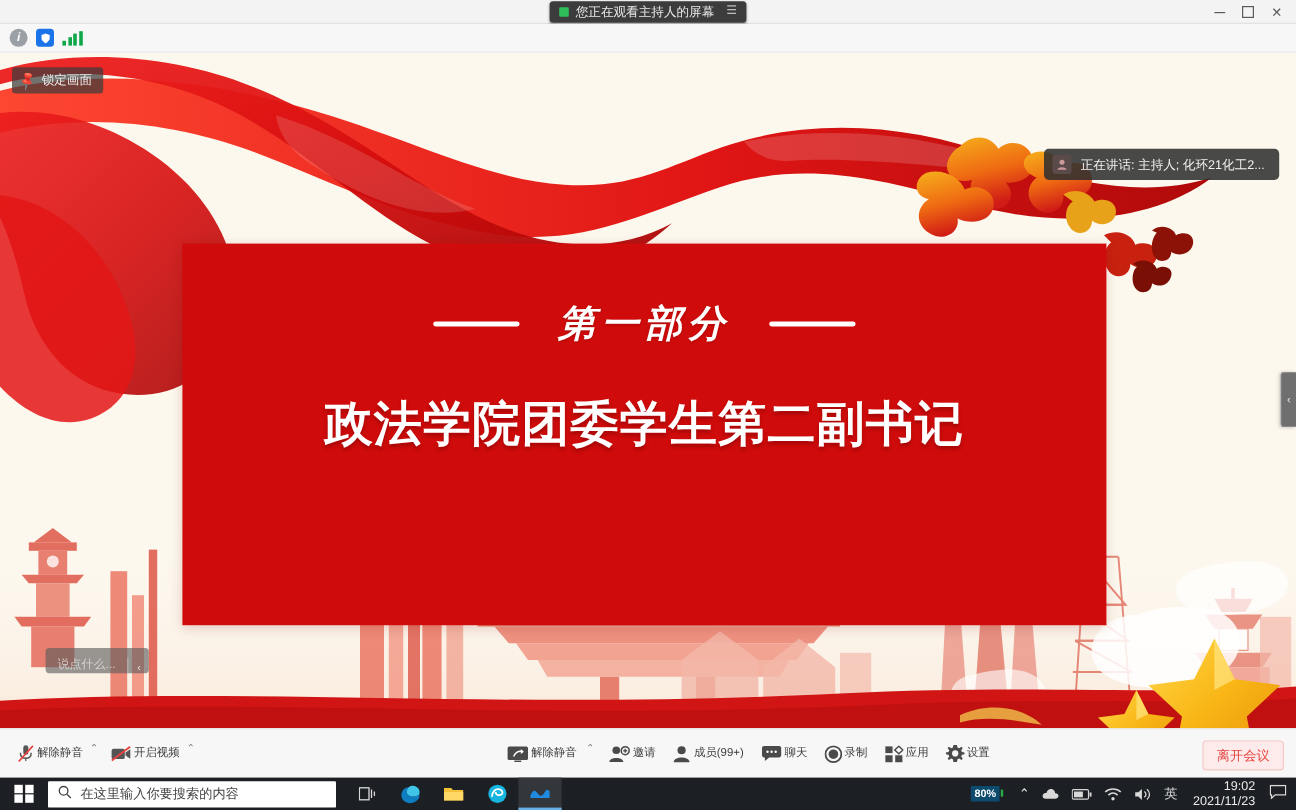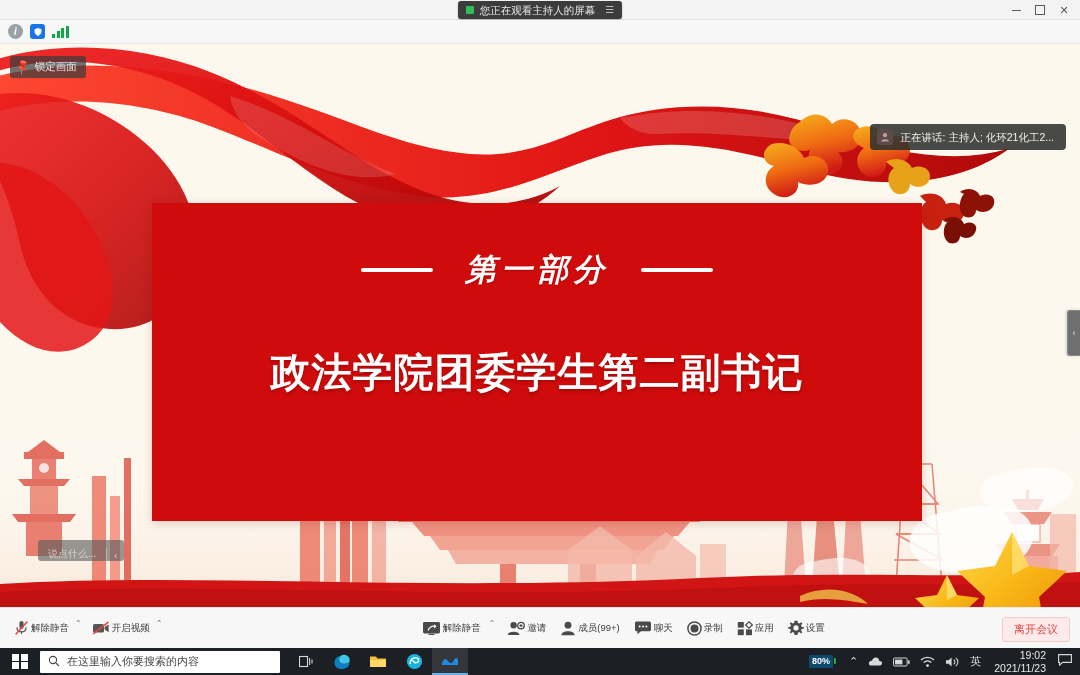--- a/index.html
+++ b/index.html
@@ -140,21 +140,21 @@
     margin-top: 46px; display:flex; align-items:center; gap: 32px;
     color:#fff;
   }
   .dash { width: 72px; height: 4px; background:#fff; border-radius:2px; }
   .part-text {
     font-family: "Liberation Serif","DejaVu Serif", serif;
     font-size: 31px; font-weight: 700; font-style: italic;
     letter-spacing: 5px; color: #fff; text-shadow: 0 1px 2px rgba(0,0,0,.18);
   }
   .card-title {
-    margin-top: 54px; text-align:center; color:#fff;
+    margin-top: 36px; text-align:center; color:#fff;
     font-size: 40px; font-weight: 700; line-height: 1.35;
     letter-spacing: 1px;
     text-shadow: 0 2px 3px rgba(90,0,0,.35);
   }
   .card-title div { white-space: nowrap; }
 
   
   .meet-bar {
     position: absolute; top: 607px; left: 0; width: 1080px; height: 41px;
     background: #f7f7f7; border-top: 1px solid #e8e8e8;

